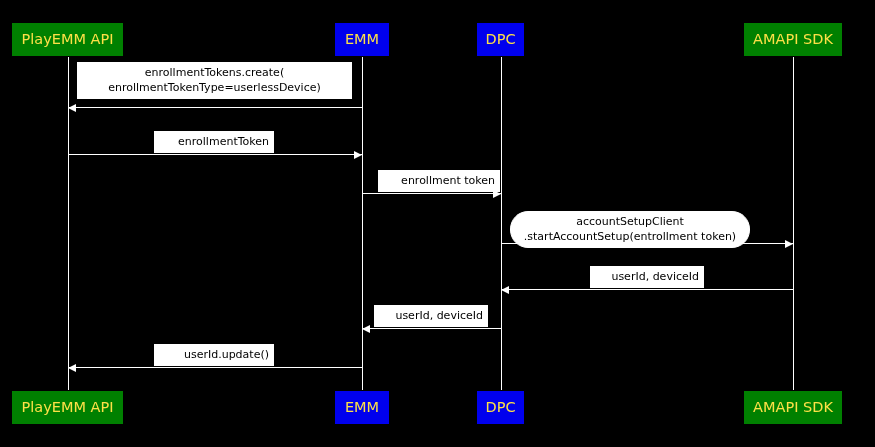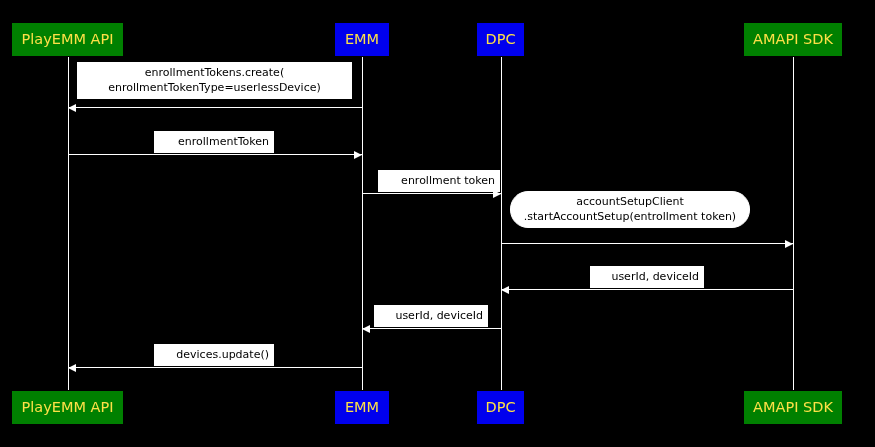--- a/index.html
+++ b/index.html
@@ -101,26 +101,26 @@
     <div class="msg" style="left: 77px; top: 62px; width: 275px;">enrollmentTokens.create(
 enrollmentTokenType=userlessDevice)</div>
     <div class="arrow" style="left: 68px; top: 107px; width: 295px;"></div>
     <div class="arrowhead left" style="top: 103.5px; left: 68px;"></div>
     <div class="msg left" style="left: 154px; top: 131px; width: 120px;">enrollmentToken</div>
     <div class="arrow" style="left: 68px; top: 154px; width: 295px;"></div>
     <div class="arrowhead right" style="top: 150.5px; left: 354px;"></div>
     <div class="msg left" style="left: 370px; top: 170px; width: 122px; margin-left: 8px;">enrollment token</div>
     <div class="arrow" style="left: 362px; top: 193px; width: 139px;"></div>
     <div class="arrowhead right" style="top: 189.5px; left: 493px;"></div>
-    <div class="msg" style="left: 510px; top: 191px; width: 240px; border-radius: 18px;">accountSetupClient
+    <div class="msg" style="left: 510px; top: 211px; width: 240px; border-radius: 18px;">accountSetupClient
 .startAccountSetup(entrollment token)</div>
     <div class="arrow" style="left: 501px; top: 243px; width: 293px;"></div>
     <div class="arrowhead right" style="top: 239.5px; left: 785px;"></div>
     <div class="msg left" style="left: 590px; top: 266px; width: 114px;">userId, deviceId</div>
     <div class="arrow" style="left: 501px; top: 289px; width: 293px;"></div>
     <div class="arrowhead left" style="top: 285.5px; left: 501px;"></div>
     <div class="msg left" style="left: 374px; top: 305px; width: 114px;">userId, deviceId</div>
     <div class="arrow" style="left: 362px; top: 328px; width: 139px;"></div>
     <div class="arrowhead left" style="top: 324.5px; left: 362px;"></div>
-    <div class="msg left" style="left: 154px; top: 344px; width: 120px;">devices.update()</div>
+    <div class="msg left" style="left: 154px; top: 344px; width: 120px;">userId.update()</div>
     <div class="arrow" style="left: 68px; top: 367px; width: 295px;"></div>
     <div class="arrowhead left" style="top: 363.5px; left: 68px;"></div>
   </div>
 
 </body></html>

